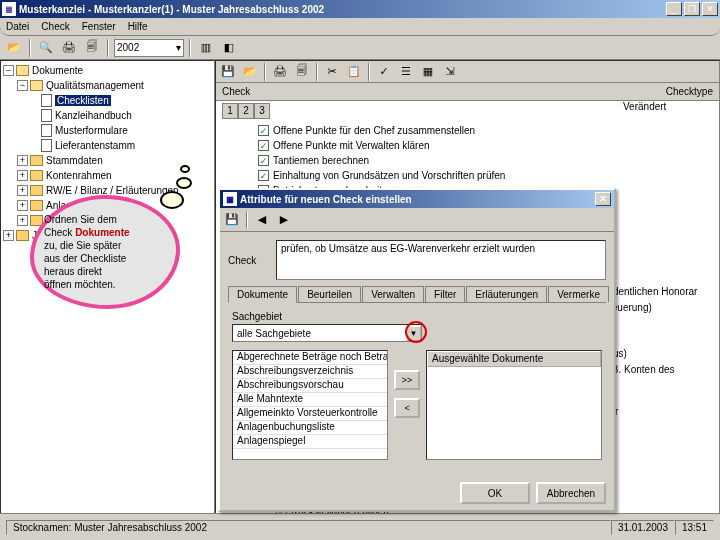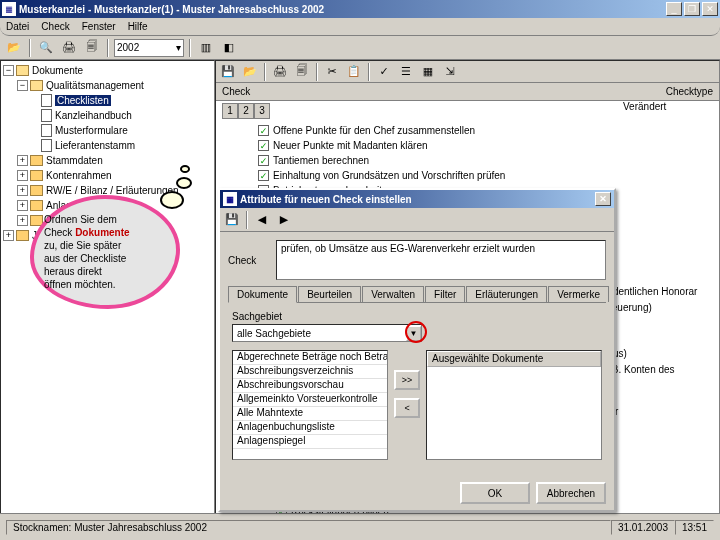--- a/index.html
+++ b/index.html
@@ -200,21 +200,21 @@
         <div class="num-tab">3</div>
       </div>
     </div>
     <div class="check-list">
       <div class="check-row">
           <span class="check-box green">✓</span>
           <span>Offene Punkte für den Chef zusammenstellen</span>
         </div>
       <div class="check-row">
           <span class="check-box green">✓</span>
-          <span>Neuer Punkte mit Madanten klären</span>
+          <span>Offene Punkte mit Verwalten klären</span>
         </div>
       <div class="check-row">
           <span class="check-box green">✓</span>
           <span>Tantiemen berechnen</span>
         </div>
       <div class="check-row">
           <span class="check-box green">✓</span>
           <span>Einhaltung von Grundsätzen und Vorschriften prüfen</span>
         </div>
       <div class="check-row">
@@ -311,22 +311,22 @@
           <span>alle Sachgebiete</span>
           <span class="combo-btn">▼</span>
         </div>
         <div class="red-circle" style="right:-5px;top:-3px"></div>
       </div>
       <div class="listboxes">
         <div class="listbox" style="width:165px">
           <div class="lb-item">Abgerechnete Beträge noch Betrags</div>
           <div class="lb-item">Abschreibungsverzeichnis</div>
           <div class="lb-item">Abschreibungsvorschau</div>
+          <div class="lb-item">Alle Mahntexte</div>
           <div class="lb-item">Allgemeinkto Vorsteuerkontrolle</div>
-          <div class="lb-item">Alle Mahntexte</div>
           <div class="lb-item">Anlagenbuchungsliste</div>
           <div class="lb-item">Anlagenspiegel</div>
         </div>
         <div class="move-btns">
           <button class="move-btn">&gt;&gt;</button>
           <button class="move-btn">&lt;</button>
         </div>
         <div class="listbox" style="width:186px">
           <div class="lb-header">Ausgewählte Dokumente</div>
         </div>

